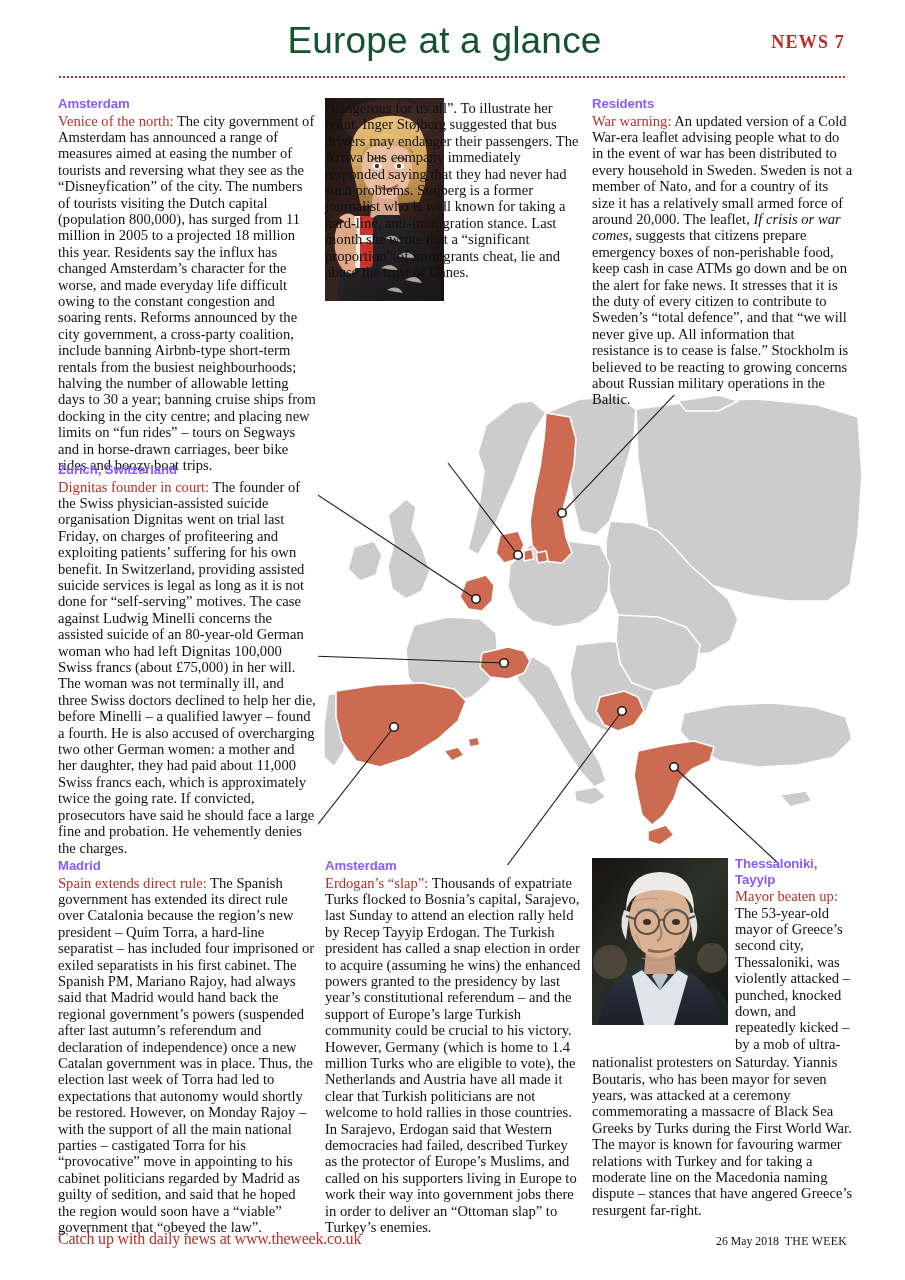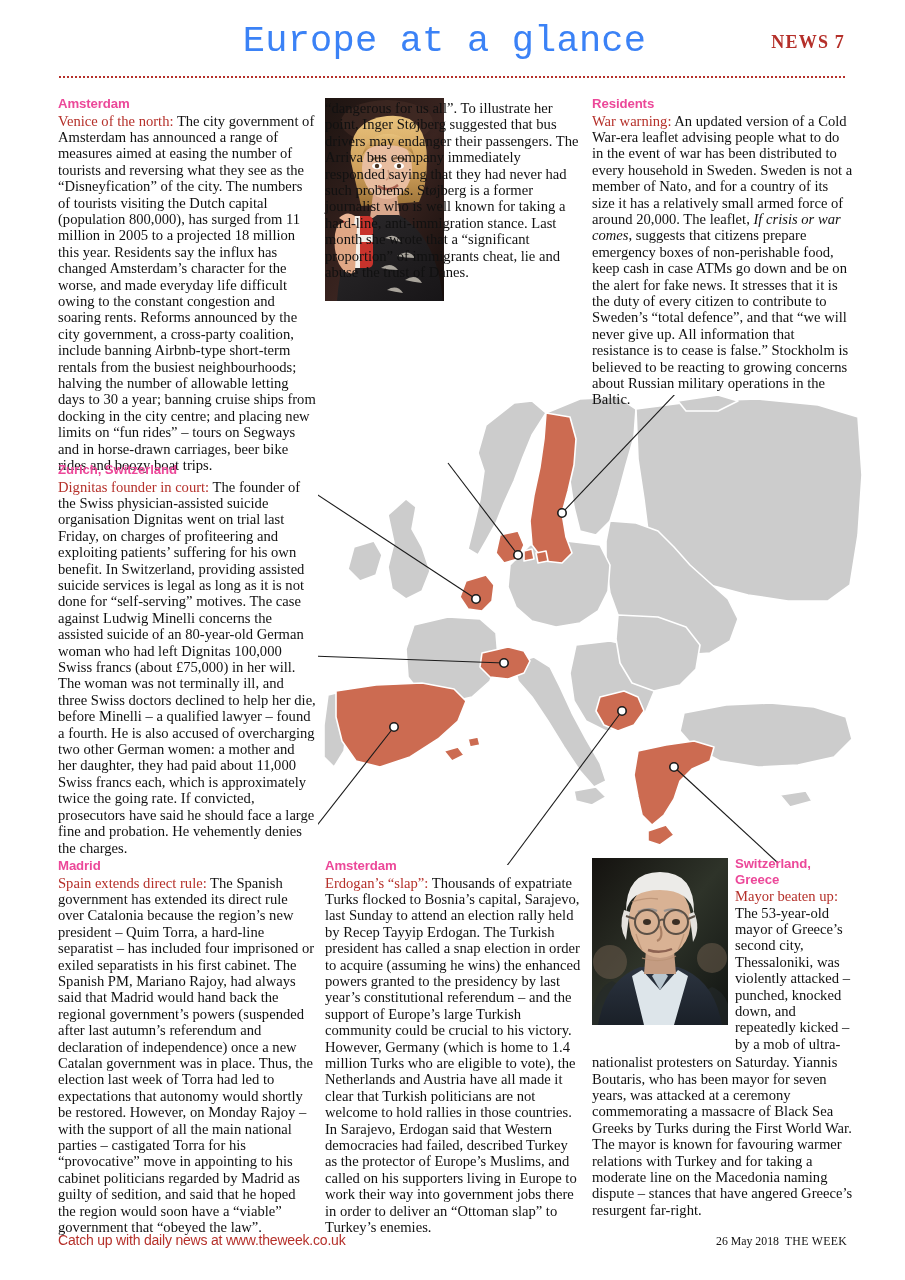--- a/index.html
+++ b/index.html
@@ -8,42 +8,42 @@
     font-family:"Liberation Serif",serif;
     -webkit-font-smoothing:antialiased;
     position:relative;overflow:hidden;
   }
   .page{position:absolute;inset:0;}
 
   
   .masthead{position:absolute;left:0;right:0;top:0;height:86px;}
   .mast-title{
     position:absolute;left:0;right:16px;top:20px;text-align:center;
-    font-family:Liberation Mono, monospace;font-size:37px;letter-spacing:.2px;color:#3b82f6;
+    font-family:Liberation Sans, sans-serif;font-size:37px;letter-spacing:.2px;color:#14532d;
   }
   .mast-news{
     position:absolute;right:60px;top:32px;
     font-family:"Liberation Serif",serif;font-weight:bold;font-size:18px;
     color:#b5302a;letter-spacing:1.2px;
   }
   .rule-dotted{
     position:absolute;left:58px;right:58px;top:76px;height:2px;
     background-image:radial-gradient(circle, #b5302a 0 1px, transparent 1.2px);
     background-size:4px 2px;background-repeat:repeat-x;
   }
 
   
   .col{position:absolute;width:258px;}
   .col1{left:58px;}
   .col2{left:325px;}
   .col3{left:592px;}
 
   h2.city{
     font-family:"Liberation Sans",sans-serif;
-    font-weight:bold;font-size:13.2px;color:#ec4899;
+    font-weight:bold;font-size:13.2px;color:#8b5cf6;
     margin:0 0 1px 0;line-height:1.18;letter-spacing:-.1px;
   }
   .body{
     font-family:"Liberation Serif",serif;
     font-size:14.6px;line-height:16.4px;color:#111;
     text-align:left;margin:0;
   }
   .lead{color:#b5302a;}
   .ital{font-style:italic;}
 
@@ -57,21 +57,21 @@
   
   #photo-thessaloniki{left:592px;top:858px;width:136px;height:167px;}
 
   
   #map{position:absolute;left:318px;top:395px;width:548px;height:470px;}
   #map svg{display:block;}
 
   
   .footer-left{
     position:absolute;left:58px;bottom:32px;
-    font-family:Liberation Sans, sans-serif;font-size:14px;color:#b5302a;
+    font-family:Liberation Serif, serif;font-size:16px;color:#b5302a;
     letter-spacing:-.2px;
   }
   .footer-right{
     position:absolute;right:58px;bottom:31px;
     font-family:"Liberation Serif",serif;font-size:11.8px;color:#111;
   }
   .footer-right .tw{font-variant:small-caps;letter-spacing:.3px;margin-top:44px;}
 
   
   .wrapcol-cop{position:absolute;left:325px;top:98px;width:258px;}
@@ -319,21 +319,21 @@
         <path d="M44 76 q3 10 6 16"></path>
         <path d="M92 76 q-3 10 -6 16"></path>
         <path d="M50 100 q18 6 34 -2"></path>
         <path d="M40 44 q14 -5 26 -3"></path>
       </g>
     </svg>
   </div>
 
   <div class="wrapcol-thes">
     <div class="thes-head">
-      <h2 class="city">Switzerland, Greece</h2>
+      <h2 class="city">Thessaloniki, Tayyip</h2>
       <p class="body"><span class="lead">Mayor beaten up:</span><span> The 53-year-old mayor of Greece’s second city, Thessaloniki, was violently attacked – punched, knocked down, and repeatedly kicked – by a mob of ultra-</span></p>
     </div>
     <p class="body" style="margin-top:2px;">nationalist protesters on Saturday. Yiannis Boutaris, who has been mayor for seven years, was attacked at a ceremony commemorating a massacre of Black Sea Greeks by Turks during the First World War. The mayor is known for favouring warmer relations with Turkey and for taking a moderate line on the Macedonia naming dispute – stances that have angered Greece’s resurgent far-right.</p>
   </div>
 
   <div class="footer-left">Catch up with daily news at www.theweek.co.uk</div>
   <div class="footer-right">
     <span>26 May 2018</span>&nbsp;&nbsp;<span class="tw">THE WEEK</span>
   </div>
 

